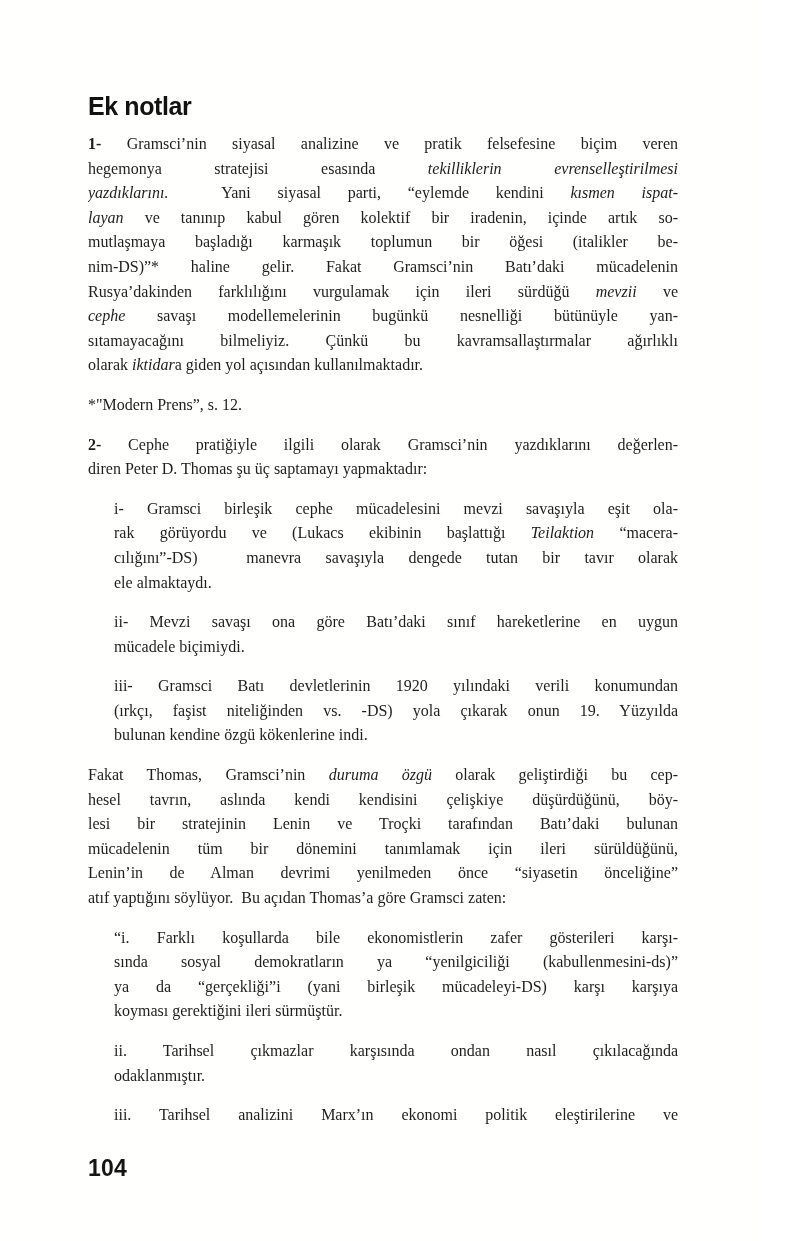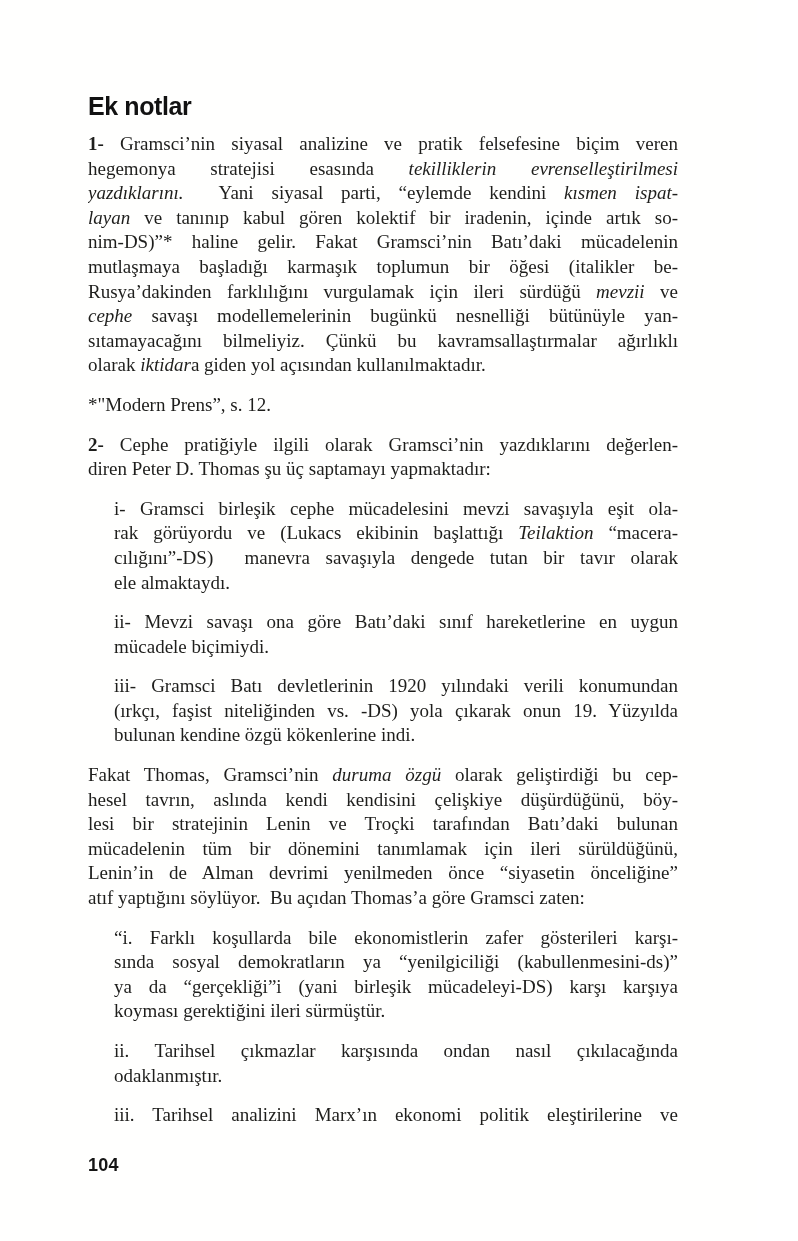--- a/index.html
+++ b/index.html
@@ -27,21 +27,21 @@
     color: #121212;
     margin: 0;
   }
   .content {
     position: absolute;
     left: 88px;
     top: 132px;
     width: 590px;
   }
   .block {
-    font-size: 19px;
+    font-size: 16px;
     line-height: 24.6px;
     color: #1e1e1c;
   }
   .block + .block {
     margin-top: 15px;
   }
   .block.indent {
     margin-left: 26px;
   }
   .line {
@@ -56,38 +56,38 @@
     text-align-last: left;
   }
   .it { font-style: italic; }
   .bd { font-weight: 700; }
   .page-number {
     position: absolute;
     left: 88px;
     top: 1155px;
     font-family: "Liberation Sans", sans-serif;
     font-weight: 700;
-    font-size: 18px;
+    font-size: 23px;
     letter-spacing: 0.2px;
     color: #151515;
   }
 </style>
 </head>
 <body>
 
 <div class="page">
   <h1 class="heading">Ek notlar</h1>
   <main class="content">
       <div class="block">
         <div class="line"><span class="bd">1-</span><span> Gramsci’nin siyasal analizine ve pratik felsefesine biçim veren</span></div>
         <div class="line"><span>hegemonya stratejisi esasında </span><span class="it">tekilliklerin evrenselleştirilmesi</span></div>
         <div class="line"><span class="it">yazdıklarını.</span><span>&nbsp; Yani siyasal parti, “eylemde kendini </span><span class="it">kısmen ispat-</span></div>
         <div class="line"><span class="it">layan</span><span> ve tanınıp kabul gören kolektif bir iradenin, içinde artık so-</span></div>
+        <div class="line"><span>mutlaşmaya başladığı karmaşık toplumun bir öğesi (italikler be-</span></div>
         <div class="line"><span>nim-DS)”* haline gelir. Fakat Gramsci’nin Batı’daki mücadelenin</span></div>
-        <div class="line"><span>mutlaşmaya başladığı karmaşık toplumun bir öğesi (italikler be-</span></div>
         <div class="line"><span>Rusya’dakinden farklılığını vurgulamak için ileri sürdüğü </span><span class="it">mevzii</span><span> ve</span></div>
         <div class="line"><span class="it">cephe</span><span> savaşı modellemelerinin bugünkü nesnelliği bütünüyle yan-</span></div>
         <div class="line"><span>sıtamayacağını bilmeliyiz. Çünkü bu kavramsallaştırmalar ağırlıklı</span></div>
         <div class="line last"><span>olarak </span><span class="it">iktidar</span><span>a giden yol açısından kullanılmaktadır.</span></div>
       </div>
       <div class="block">
         <div class="line last"><span>*"Modern Prens”, s. 12.</span></div>
       </div>
       <div class="block">
         <div class="line"><span class="bd">2-</span><span> Cephe pratiğiyle ilgili olarak Gramsci’nin yazdıklarını değerlen-</span></div>

